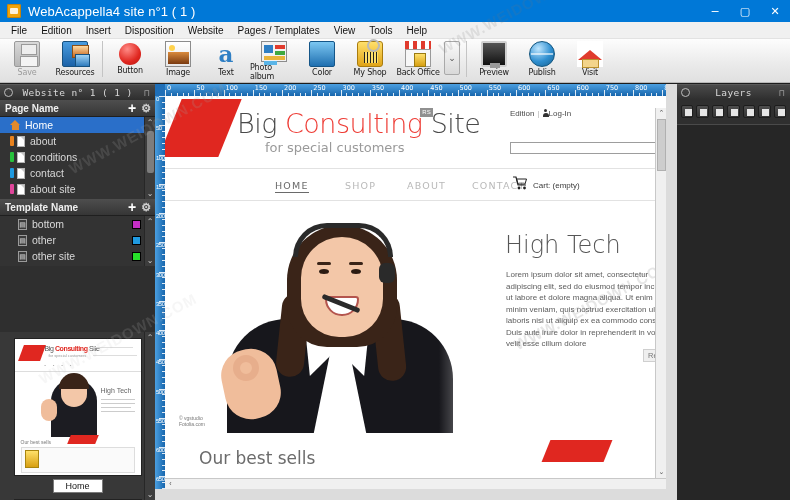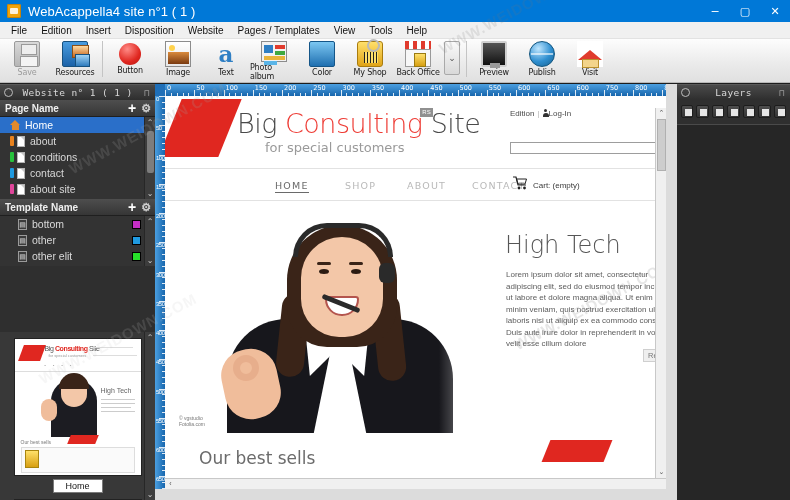--- a/index.html
+++ b/index.html
@@ -405,21 +405,21 @@
             <span>bottom</span>
             <span class="swatch" style="background: rgb(196, 46, 196);"></span>
           </div>
           <div class="row" style="padding-left: 18px;">
             <span class="tpl">▤</span>
             <span>other</span>
             <span class="swatch" style="background: rgb(31, 154, 224);"></span>
           </div>
           <div class="row" style="padding-left: 18px;">
             <span class="tpl">▤</span>
-            <span>other elit</span>
+            <span>other site</span>
             <span class="swatch" style="background: rgb(39, 224, 42);"></span>
           </div>
         </div>
       <div class="vscroll">
         <span>⌃</span>
         <span>⌄</span>
       </div>
     </div>
 
     <div class="thumbs">

